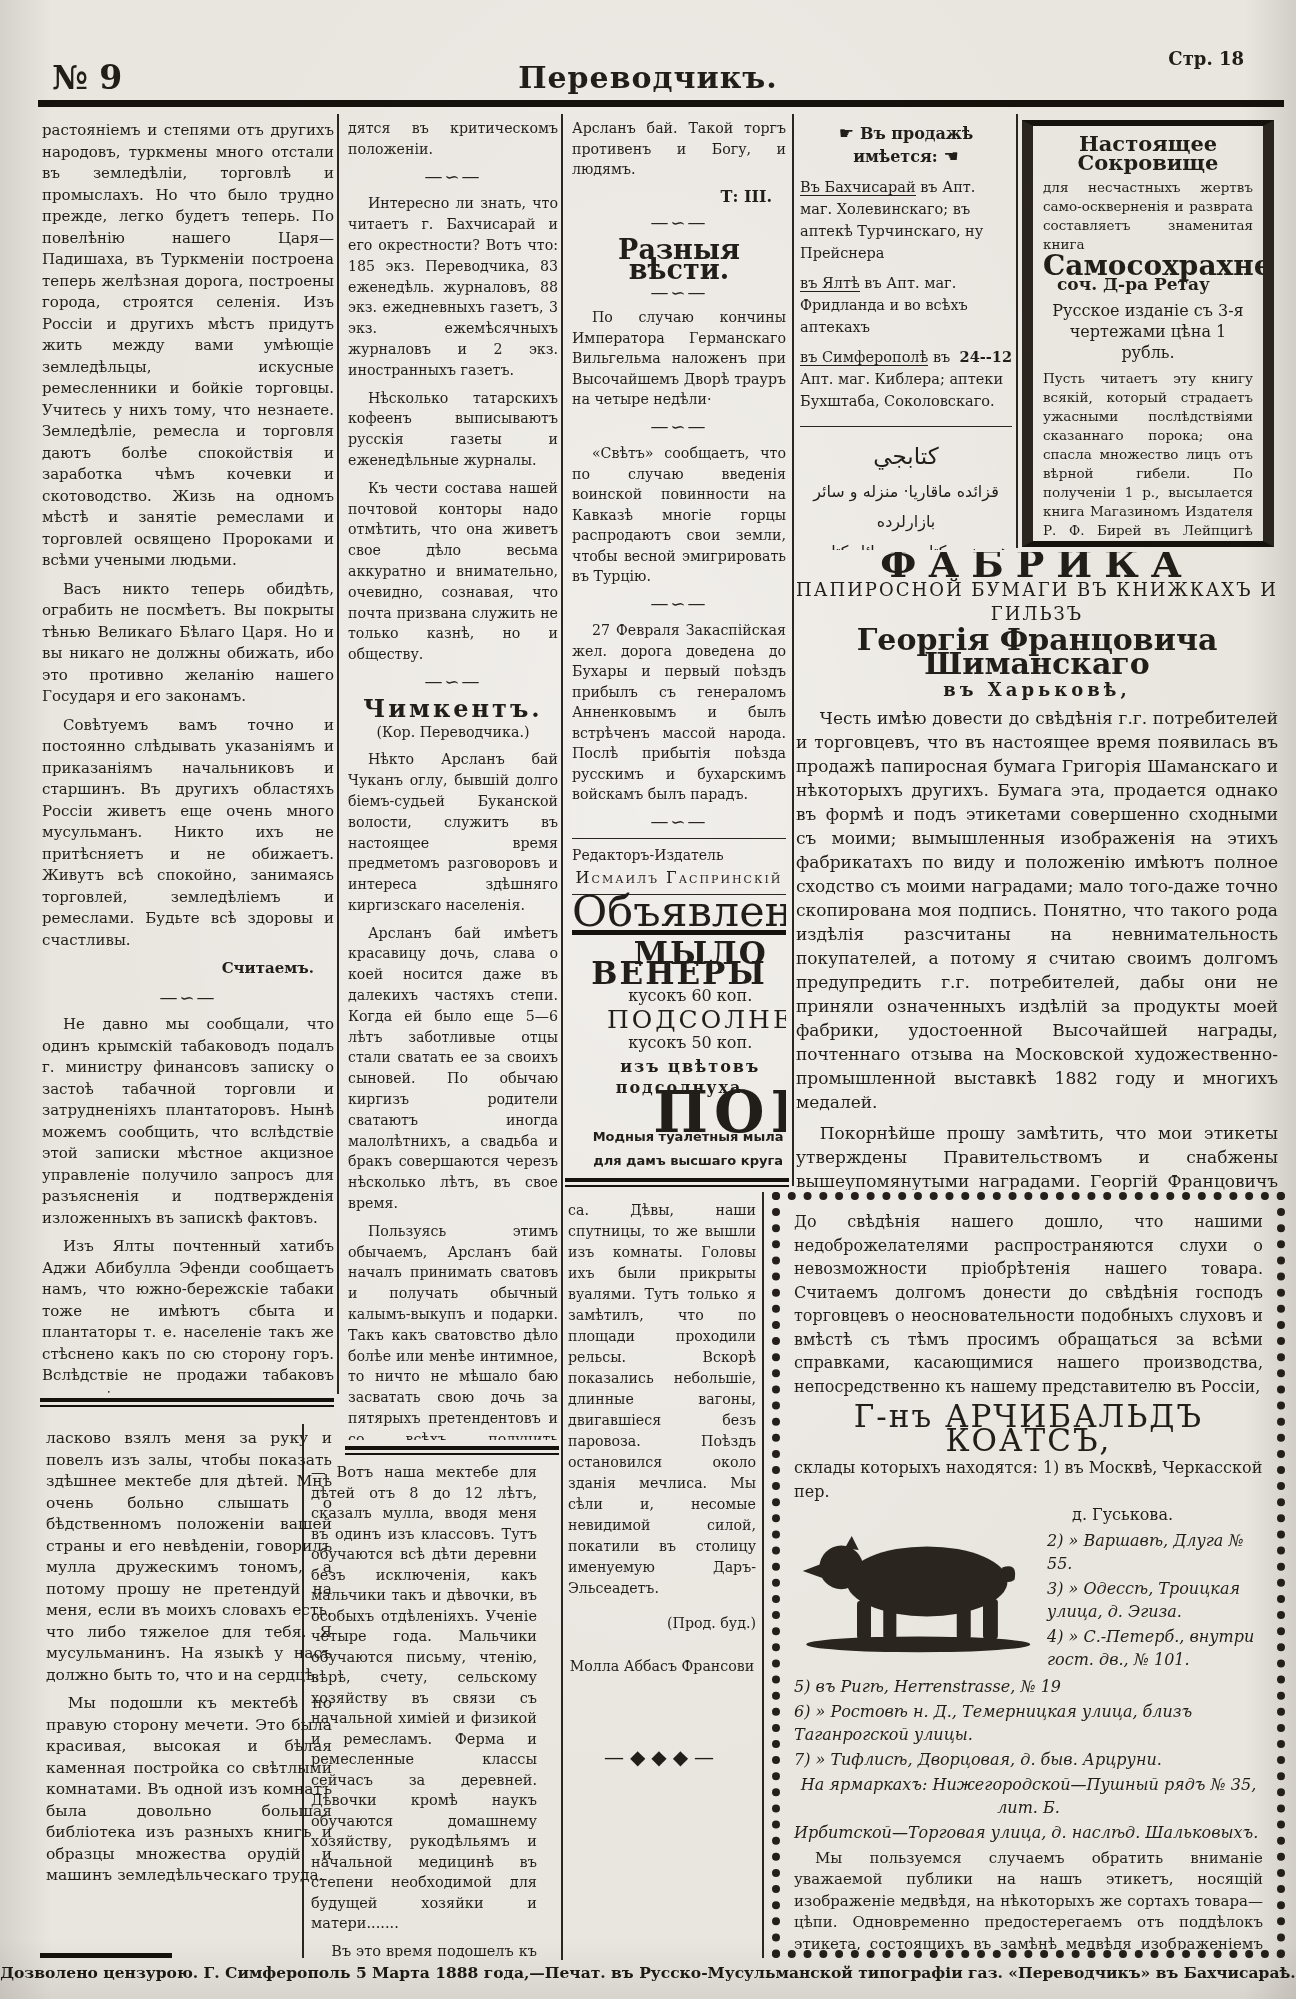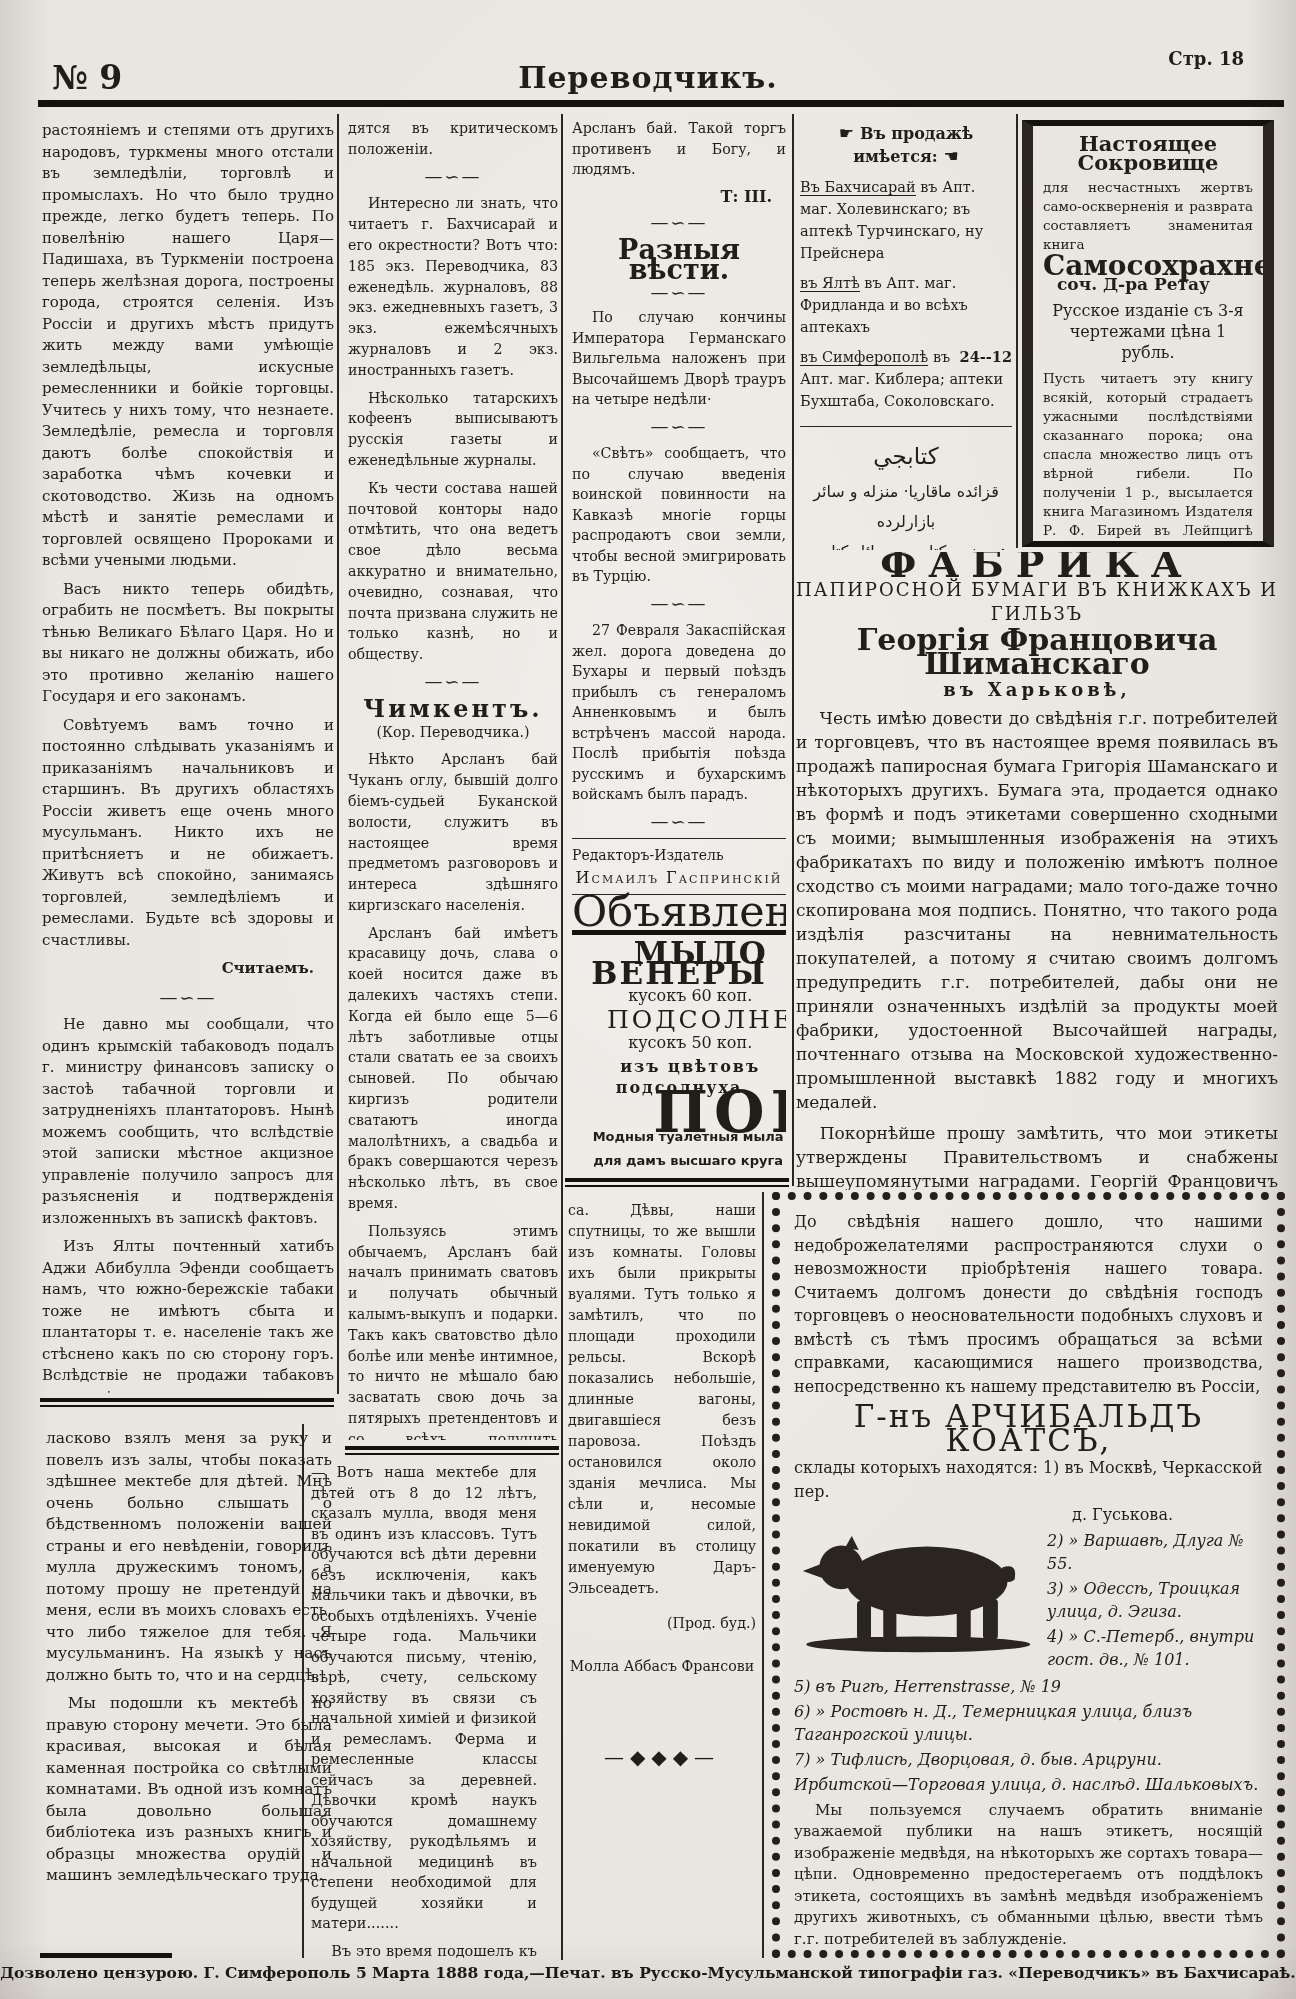--- a/index.html
+++ b/index.html
@@ -108,21 +108,21 @@
   <div class="blk c1b j">
     <p class="noind">ласково взялъ меня за руку и повелъ изъ залы, чтобы показать здѣшнее мектебе для дѣтей. Мнѣ очень больно слышать о бѣдственномъ положеніи вашей страны и его невѣденіи, говорилъ мулла дружескимъ тономъ, а потому прошу не претендуй на меня, если въ моихъ словахъ есть, что либо тяжелое для тебя. Я мусульманинъ. На языкѣ у насъ должно быть то, что и на сердцѣ.</p>
     <p>Мы подошли къ мектебѣ по правую сторону мечети. Это была красивая, высокая и бѣлая каменная постройка со свѣтлыми комнатами. Въ одной изъ комнатъ была довольно большая библіотека изъ разныхъ книгъ и образцы множества орудій и машинъ земледѣльческаго труда.</p>
   </div>
 
   <div class="blk c2t j">
     <p class="noind">дятся въ критическомъ положеніи.</p>
     <p class="orn">—∽—</p>
     <p>Интересно ли знать, что читаетъ г. Бахчисарай и его окрестности? Вотъ что: 185 экз. Переводчика, 83 еженедѣль. журналовъ, 88 экз. ежедневныхъ газетъ, 3 экз. ежемѣсячныхъ журналовъ и 2 экз. иностранныхъ газетъ.</p>
     <p>Нѣсколько татарскихъ кофеенъ выписываютъ русскія газеты и еженедѣльные журналы.</p>
-    <p>Къ чести состава нашей почтовой конторы надо отмѣтить, что она ведетъ свое дѣло весьма аккуратно и внимательно, очевидно, сознавая, что почта призвана служить не только казнѣ, но и обществу.</p>
+    <p>Къ чести состава нашей почтовой конторы надо отмѣтить, что она живетъ свое дѣло весьма аккуратно и внимательно, очевидно, сознавая, что почта призвана служить не только казнѣ, но и обществу.</p>
     <p class="orn">—∽—</p>
     <p class="sechead" style="font-size:24px;letter-spacing:3px;margin-bottom:2px;">Чимкентъ.</p>
     <p class="kor">(Кор. Переводчика.)</p>
     <p>Нѣкто Арсланъ бай Чуканъ оглу, бывшій долго біемъ-судьей Буканской волости, служитъ въ настоящее время предметомъ разговоровъ и интереса здѣшняго киргизскаго населенія.</p>
     <p>Арсланъ бай имѣетъ красавицу дочь, слава о коей носится даже въ далекихъ частяхъ степи. Когда ей было еще 5—6 лѣтъ заботливые отцы стали сватать ее за своихъ сыновей. По обычаю киргизъ родители сватаютъ иногда малолѣтнихъ, а свадьба и бракъ совершаются черезъ нѣсколько лѣтъ, въ свое время.</p>
     <p>Пользуясь этимъ обычаемъ, Арсланъ бай началъ принимать сватовъ и получать обычный калымъ-выкупъ и подарки. Такъ какъ сватовство дѣло болѣе или менѣе интимное, то ничто не мѣшало баю засватать свою дочь за пятярыхъ претендентовъ и со всѣхъ получить порядочное число верблюдовъ, лошадей и денегъ. Но вотъ невѣста достигаетъ 14—15 лѣтъ. Разомъ являются пять жениховъ и требуютъ назначеніе свадьбы. Продѣлка бая открывается и производитъ между киргизами сенсацію. Дѣло будетъ разсматриваться народнымъ судомъ. Интересно какъ оно порѣшится, кому присудятъ степную красавицу и не придется ли ей еще быть проданной. Не хорошо поступилъ</p>
   </div>
 
   <div class="blk c2b j">
     <p class="noind">— Вотъ наша мектебе для дѣтей отъ 8 до 12 лѣтъ, сказалъ мулла, вводя меня въ одинъ изъ классовъ. Тутъ обучаются всѣ дѣти деревни безъ исключенія, какъ мальчики такъ и дѣвочки, въ особыхъ отдѣленіяхъ. Ученіе четыре года. Мальчики обучаются письму, чтенію, вѣрѣ, счету, сельскому хозяйству въ связи съ начальной химіей и физикой и ремесламъ. Ферма и ремесленные классы сейчасъ за деревней. Дѣвочки кромѣ наукъ обучаются домашнему хозяйству, рукодѣльямъ и начальной медицинѣ въ степени необходимой для будущей хозяйки и матери.......</p>
@@ -220,20 +220,21 @@
       <div class="coats-list" style="margin-left:8px;">
         <div>2)  »  Варшавѣ, Длуга № 55.</div>
         <div>3)  »  Одессѣ, Троицкая улица, д. Эгиза.</div>
         <div>4)  »  С.-Петерб., внутри гост. дв., № 101.</div>
       </div>
     </div>
     <div class="coats-list">
       <div>5) въ Ригѣ, Herrenstrasse, № 19</div>
       <div>6)  »  Ростовѣ н. Д., Темерницкая улица, близъ Таганрогской улицы.</div>
       <div>7)  »  Тифлисѣ, Дворцовая, д. быв. Арцруни.</div>
+      <div style="text-align:center;">На ярмаркахъ: Нижегородской—Пушный рядъ № 35, лит. Б.</div>
       <div>Ирбитской—Торговая улица, д. наслѣд. Шальковыхъ.</div>
     </div>
     <p class="j" style="font-size:15px;line-height:21.5px;margin:4px 0 2px 0;">Мы пользуемся случаемъ обратить вниманіе уважаемой публики на нашъ этикетъ, носящій изображеніе медвѣдя, на нѣкоторыхъ же сортахъ товара—цѣпи. Одновременно предостерегаемъ отъ поддѣлокъ этикета, состоящихъ въ замѣнѣ медвѣдя изображеніемъ другихъ животныхъ, съ обманными цѣлью, ввести тѣмъ г.г. потребителей въ заблужденіе.</p>
 
   </div>
 
   <div class="footer">Дозволено цензурою. Г. Симферополь 5 Марта 1888 года,—Печат. въ Русско-Мусульманской типографіи газ. «Переводчикъ» въ Бахчисараѣ.</div>
 
 </div>
 

